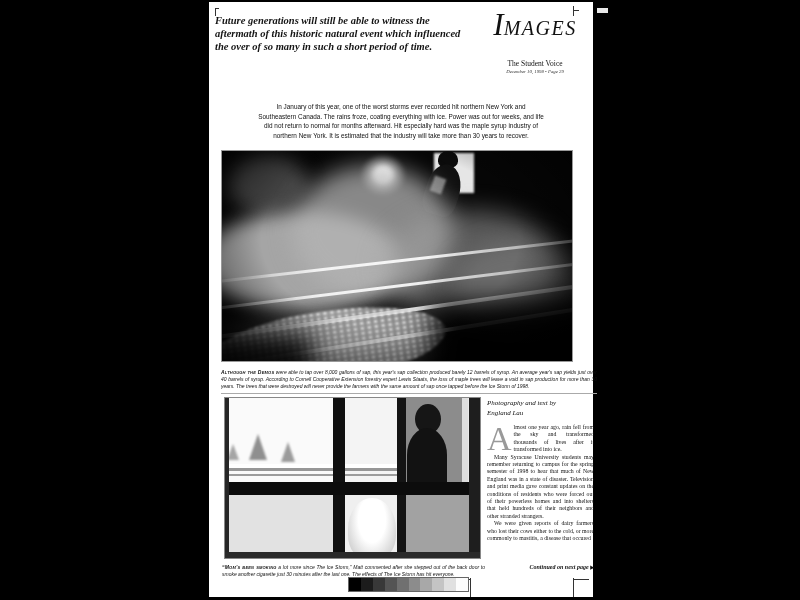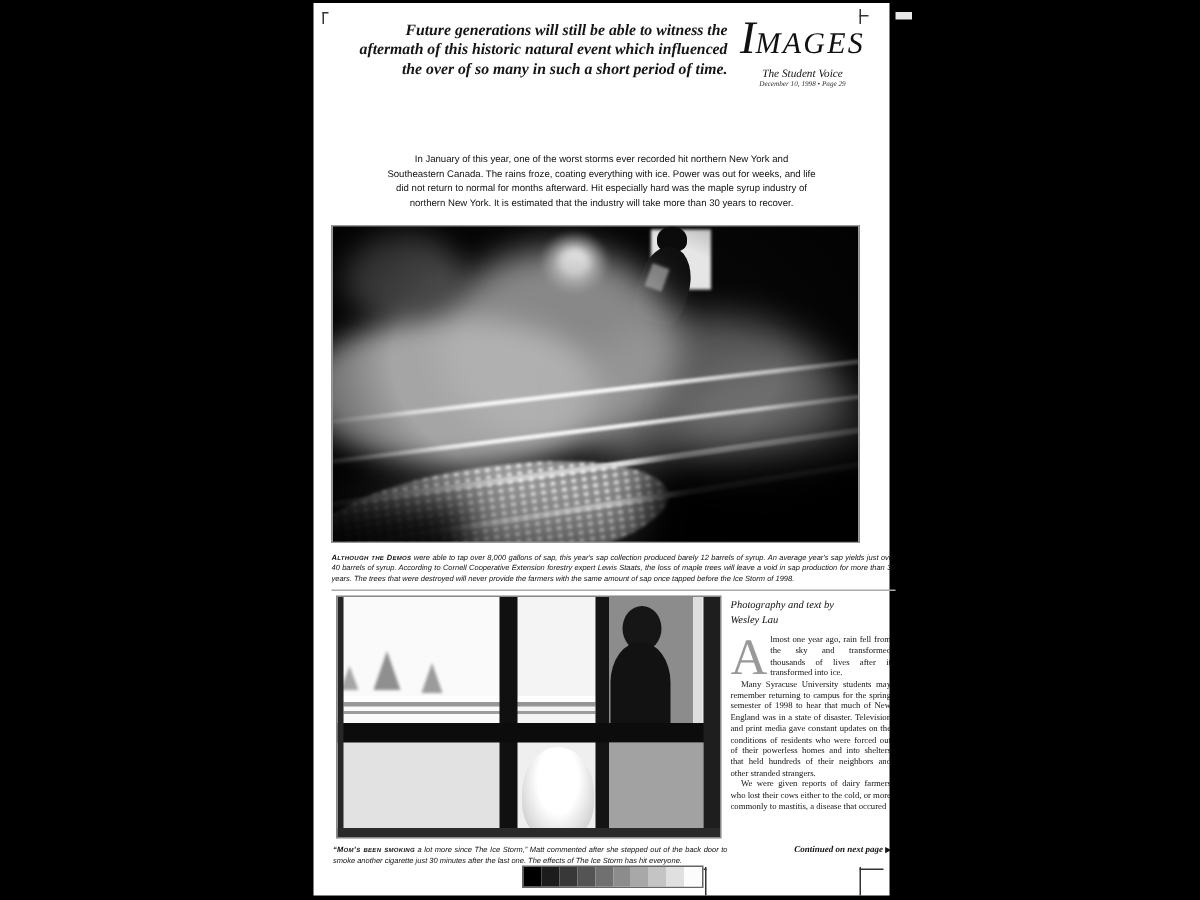--- a/index.html
+++ b/index.html
@@ -1,27 +1,27 @@
 <!DOCTYPE html>
 <html><head>
 <meta charset="utf-8">
 <style>
   html,body{margin:0;padding:0;background:#000;}
   .stage{position:relative;width:800px;height:600px;background:#000;overflow:hidden;
          font-family:"Liberation Serif",serif;-webkit-font-smoothing:antialiased;}
   .paper{position:absolute;left:209px;top:2px;width:384px;height:595px;background:#ffffff;}
 
   
-  .pull-quote{position:absolute;left:24px;top:12px;width:252px;text-align:right;
+  .pull-quote{position:absolute;left:6px;top:12px;width:252px;text-align:left;
               font-style:italic;font-weight:bold;font-size:10.5px;line-height:13px;color:#141414;}
   .masthead{position:absolute;right:3px;top:10px;width:110px;text-align:center;color:#111;}
   .masthead-title{font-style:italic;font-family:"Liberation Serif",serif;line-height:26px;white-space:nowrap;}
   .masthead-title .cap-i{font-size:31px;}
   .masthead-title .rest{font-size:20px;letter-spacing:1.5px;}
-  .masthead-sub{font-size:7.5px;font-style:italic;margin-top:0px;}
+  .masthead-sub{font-size:7.5px;margin-top:16px;}
   .masthead-date{font-size:4.8px;font-style:italic;color:#333;margin-top:1px;}
 
   .headline{position:absolute;left:0;top:56px;width:100%;margin:0;text-align:center;
             font-size:32px;font-weight:500;letter-spacing:0px;color:#0a0a0a;
             font-family:"Liberation Serif",serif;}
 
   .intro{position:absolute;left:14px;top:100px;width:356px;text-align:center;
          font-family:"Liberation Sans",sans-serif;font-size:6.4px;line-height:9.6px;color:#111;}
 
   
@@ -202,21 +202,21 @@
       <div class="p2-snow"></div>
       <div class="p2-vbar1"></div>
       <div class="p2-vbar2"></div>
       <div class="p2-hbar"></div>
       <div class="p2-ledge"></div>
       <div class="p2-redge"></div>
       <div class="p2-sill"></div>
     </div>
 
     <div class="column">
-      <p class="byline"><span>Photography and text by</span><br><span>Wesley Lau</span></p>
+      <p class="byline"><span>Photography and text by</span><br><span>England Lau</span></p>
       <div class="article">
         <p><span class="drop-cap">A</span><span>lmost one year ago, rain fell from the sky and transformed thousands of lives after it transformed into ice.</span></p>
         <p class="indent">Many Syracuse University students may remember returning to campus for the spring semester of 1998 to hear that much of New England was in a state of disaster. Television and print media gave constant updates on the conditions of residents who were forced out of their powerless homes and into shelters that held hundreds of their neighbors and other stranded strangers.</p>
         <p class="indent">We were given reports of dairy farmers who lost their cows either to the cold, or more commonly to mastitis, a disease that occured</p>
       </div>
       <p class="continued"><span>Continued on next page</span> <span class="arrow">▶</span></p>
     </div>
 
     <p class="caption caption2"><span class="lead">“Mom’s been smoking</span><span> a lot more since The Ice Storm,” Matt commented after she stepped out of the back door to smoke another cigarette just 30 minutes after the last one. The effects of The Ice Storm has hit everyone.</span></p>
 

